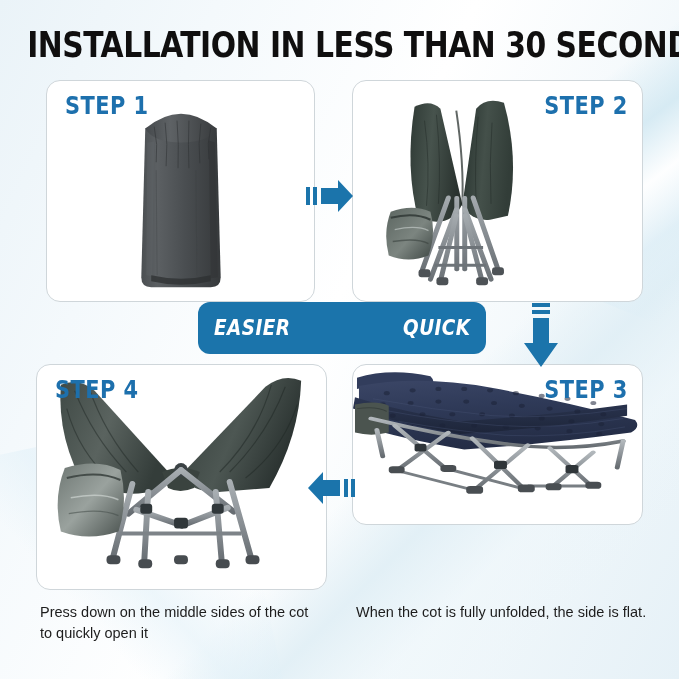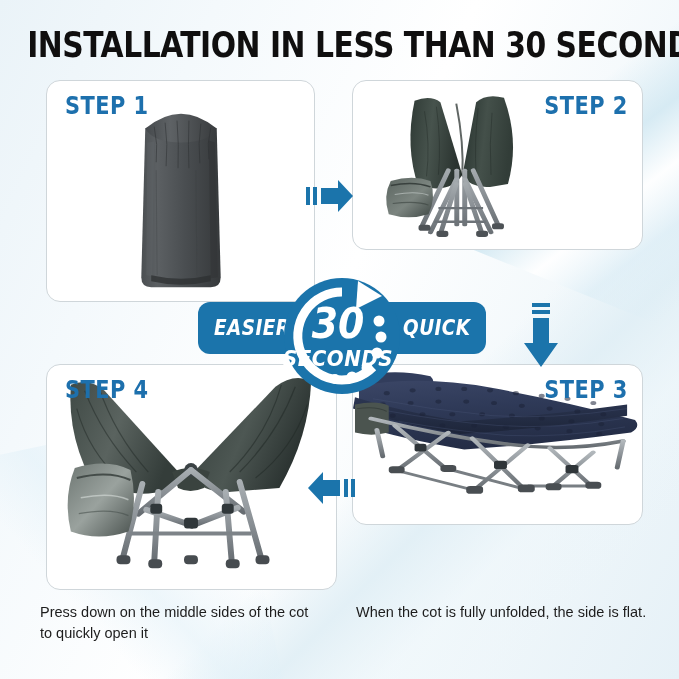--- a/index.html
+++ b/index.html
@@ -42,22 +42,22 @@
 
   .card{
     position:absolute;
     background:#ffffff;
     border:1.5px solid #cfd6da;
     border-radius:14px;
     box-sizing:border-box;
     overflow:hidden;
   }
   #card-step1{left:36px;  top:80px;  width:269px; height:222px;margin-left:10px;}
-  #card-step2{left:352px; top:80px;  width:291px; height:170px;}
-  #card-step4{left:36px;  top:364px; width:291px; height:226px;margin-left:10px;}
+  #card-step2{left:352px; top:80px;  width:291px; height:222px;}
+  #card-step4{left:36px;  top:364px; width:291px; height:226px;}
   #card-step3{left:352px; top:364px; width:291px; height:161px;}
 
   .step-label{
     position:absolute;top:10px;
     font-family:"Liberation Sans Narrow","DejaVu Sans Condensed","Liberation Sans",sans-serif;
     font-weight:bold;font-size:25px;color:#1d70ad;
     letter-spacing:0.5px;
     transform:scaleX(0.93);transform-origin:left top;
   }
   .step-label.right{right:14px;transform-origin:right top;}
@@ -441,36 +441,18 @@
       <path d="M35 12 L18 12 L18 4 L3 20 L18 36 L18 28 L35 28 Z" fill="#1b74ab"></path>
       <rect x="39" y="11" width="4" height="18" fill="#1b74ab"></rect>
       <rect x="46" y="11" width="4" height="18" fill="#1b74ab"></rect>
     </svg>
   </div>
 
   <div class="badge">
     <div class="badge-bar"></div>
     <div class="badge-word" id="badge-easier">EASIER</div>
     <div class="badge-word" id="badge-quick">QUICK</div>
-    <div class="badge-circle">
-      <svg viewBox="0 0 120 120" aria-hidden="true">
-        <circle cx="60" cy="60" r="58" fill="#1b74ab"></circle>
-
-        <path d="M60 16 a44 44 0 1 0 31 75" fill="none" stroke="#ffffff" stroke-width="9" stroke-linecap="butt"></path>
-        <path d="M76 5 L100 20 L74 33 Z" fill="#ffffff"></path>
-
-        <circle cx="97" cy="45" r="5.5" fill="#ffffff"></circle>
-        <circle cx="99" cy="61" r="5.5" fill="#ffffff"></circle>
-        <circle cx="95" cy="77" r="5.5" fill="#ffffff"></circle>
-        <circle cx="85" cy="92" r="5.5" fill="#ffffff"></circle>
-        <circle cx="70" cy="101" r="5.5" fill="#ffffff"></circle>
-        <circle cx="53" cy="103" r="5" fill="#ffffff"></circle>
-
-        <text x="56" y="62" text-anchor="middle" fill="#ffffff" font-family="Liberation Sans Narrow, DejaVu Sans Condensed, Liberation Sans, sans-serif" font-size="42" font-weight="bold">30</text>
-        <text x="56" y="90" text-anchor="middle" fill="#ffffff" font-family="Liberation Sans Narrow, DejaVu Sans Condensed, Liberation Sans, sans-serif" font-size="22" font-weight="bold" letter-spacing="0.5">SECONDS</text>
-      </svg>
-    </div>
   </div>
 
   <div class="caption" id="caption-right">When the cot is fully unfolded, the side is flat.</div>
   <div class="caption" id="caption-left">Press down on the middle sides of the cot to quickly open it</div>
 
 </div>
 
 </body></html>

